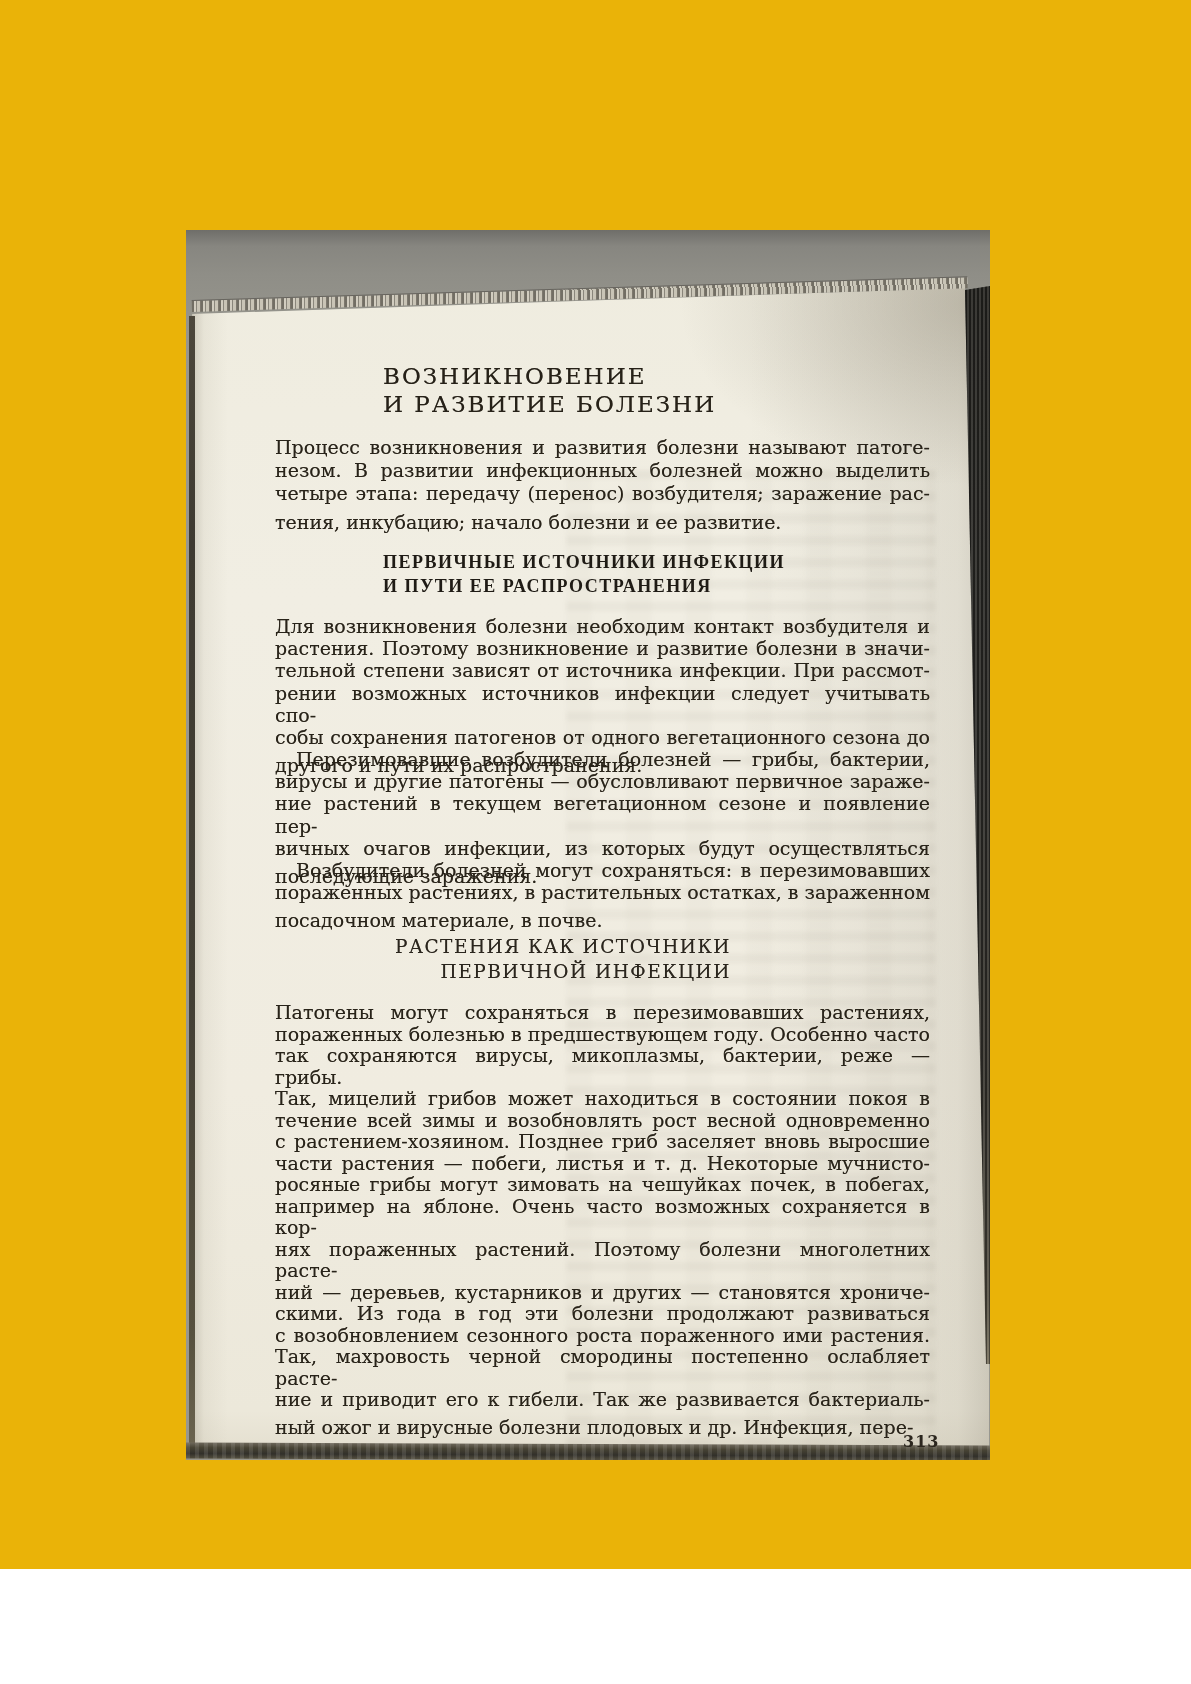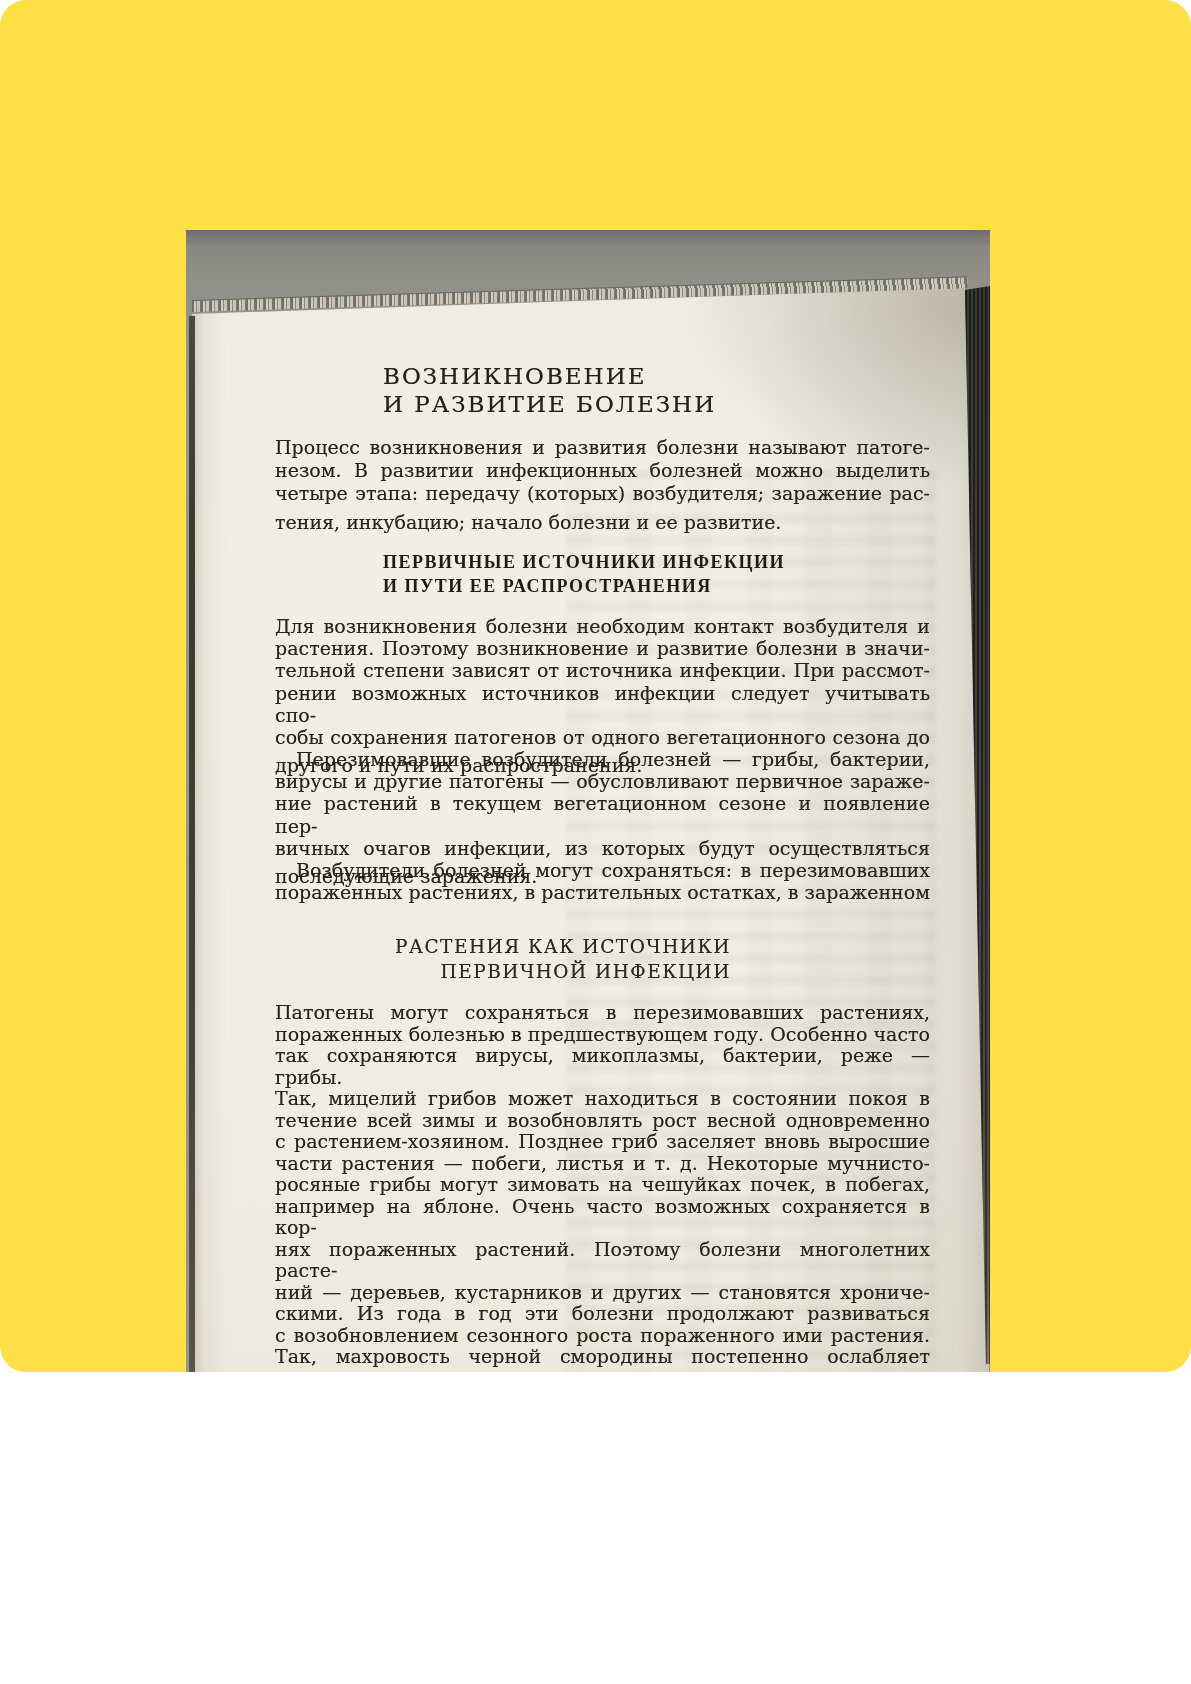--- a/index.html
+++ b/index.html
@@ -1,18 +1,18 @@
 <!DOCTYPE html>
 <html><head>
 <meta charset="utf-8">
 <style>
   html,body { margin:0; padding:0; background:#ffffff; }
   .canvas {
-    position:relative; width:1191px; height:1372px; background:#fde047;
-    font-family:"DejaVu Serif", serif; overflow:hidden;border-radius:26px;
+    position:relative; width:1191px; height:1569px; background:#eab308;
+    font-family:"DejaVu Serif", serif; overflow:hidden;
   }
   
   .scan {
     position:absolute; left:186px; top:230px; width:804px; height:1230px;
     background:linear-gradient(180deg,#6f6e69 0px,#878680 16px,#8f8e87 45px,#95948c 90px,#98978f 140px);
     overflow:hidden;
   }
   .page {
     position:absolute; left:0; top:0; width:804px; height:1230px;
     background:
@@ -98,21 +98,21 @@
   </div>
 
   <div class="block chapter-title">
       <div class="line first">ВОЗНИКНОВЕНИЕ</div>
       <div class="line last">И РАЗВИТИЕ БОЛЕЗНИ</div>
     </div>
 
   <div class="block para p1">
       <div class="line first">Процесс возникновения и развития болезни называют патоге-</div>
       <div class="line">незом. В развитии инфекционных болезней можно выделить</div>
-      <div class="line">четыре этапа: передачу (которых) возбудителя; заражение рас-</div>
+      <div class="line">четыре этапа: передачу (перенос) возбудителя; заражение рас-</div>
       <div class="line last">тения, инкубацию; начало болезни и ее развитие.</div>
     </div>
 
   <div class="block h-bold">
       <div class="line first">ПЕРВИЧНЫЕ ИСТОЧНИКИ ИНФЕКЦИИ</div>
       <div class="line last">И ПУТИ ЕЕ РАСПРОСТРАНЕНИЯ</div>
     </div>
 
   <div class="block para p2">
       <div class="line first">Для возникновения болезни необходим контакт возбудителя и</div>
@@ -127,20 +127,21 @@
       <div class="line first">Перезимовавшие возбудители болезней — грибы, бактерии,</div>
       <div class="line">вирусы и другие патогены — обусловливают первичное зараже-</div>
       <div class="line">ние растений в текущем вегетационном сезоне и появление пер-</div>
       <div class="line">вичных очагов инфекции, из которых  будут осуществляться</div>
       <div class="line last">последующие заражения.</div>
     </div>
 
   <div class="block para p4 indent">
       <div class="line first">Возбудители болезней могут сохраняться: в перезимовавших</div>
       <div class="line">пораженных растениях, в растительных остатках, в зараженном</div>
+      <div class="line last">посадочном материале, в почве.</div>
     </div>
 
   <div class="block h-serif">
       <div class="line first">РАСТЕНИЯ КАК ИСТОЧНИКИ</div>
       <div class="line last">ПЕРВИЧНОЙ ИНФЕКЦИИ</div>
     </div>
 
   <div class="block para p5">
       <div class="line first">Патогены  могут сохраняться  в перезимовавших  растениях,</div>
       <div class="line">пораженных болезнью в предшествующем году. Особенно часто</div>

